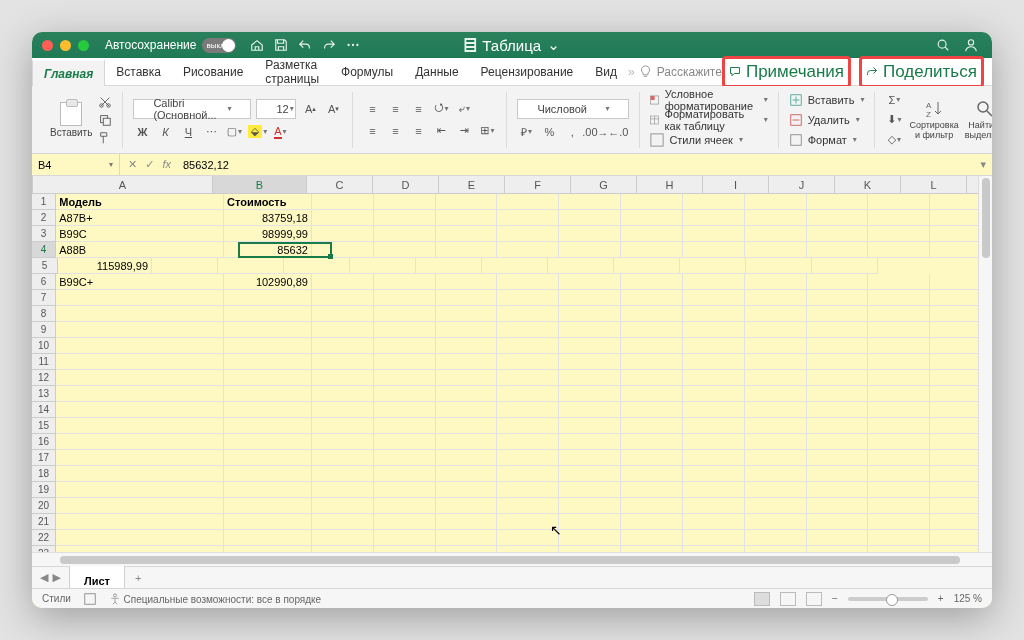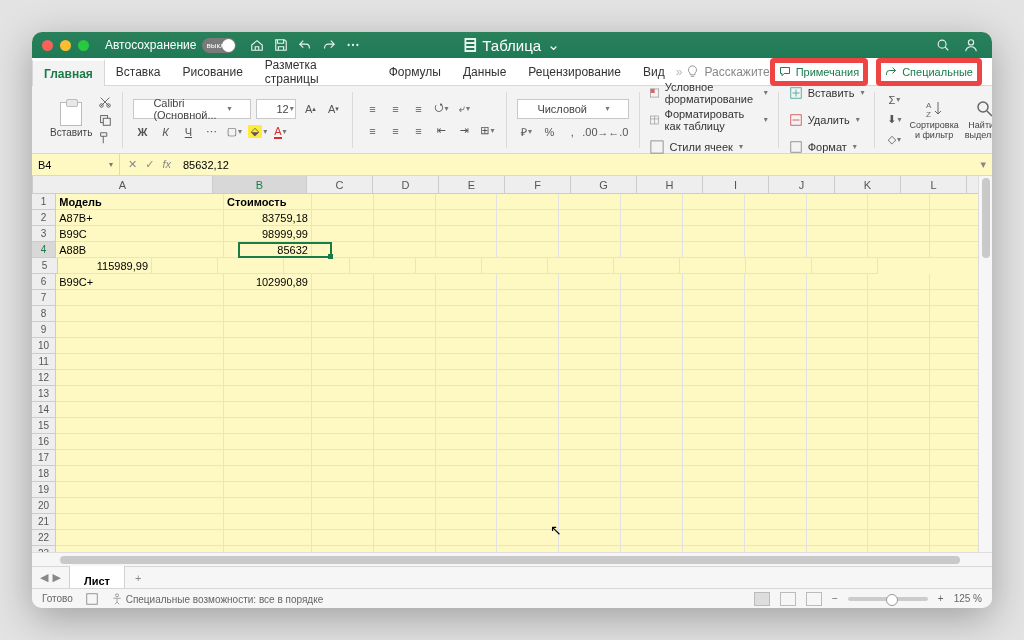--- a/index.html
+++ b/index.html
@@ -13,38 +13,38 @@
   .toggle{width:34px;height:15px;background:#7a7a7a;border-radius:8px;position:relative;font-size:8px;color:#fff;display:flex;align-items:center;padding-left:4px;}
   .toggle::after{content:"";position:absolute;right:1px;top:1px;width:13px;height:13px;background:#fff;border-radius:50%;}
   .title-icons{display:flex;gap:10px;margin-left:14px;}
   .tic{width:14px;height:14px;opacity:.9;}
   .doc-title{position:absolute;left:50%;transform:translateX(-50%);display:flex;align-items:center;gap:6px;font-size:15px;}
   .title-right{margin-left:auto;display:flex;gap:14px;padding-right:14px;}
 
   .tabs { height:28px; background:#fff; border-bottom:1px solid #d7d7d7; display:flex; align-items:stretch; font-size:12px; color:#333;}
   .tab{padding:0 11px; display:flex;align-items:center; cursor:pointer;}
   .tab.active{background:#f3f3f3;border-top:2px solid #fff;border-left:1px solid #d7d7d7;border-right:1px solid #d7d7d7;position:relative;top:1px;}
-  .tab.home{color:#197b4a;font-weight:600;}
+  .tab.home{color:#197b4a;font-weight:600;font-style:italic;}
   .tell{display:flex;align-items:center;color:#888;gap:5px;margin-left:4px;}
   .tabs-right{margin-left:auto;display:flex;gap:8px;align-items:center;padding-right:10px;}
-  .tbtn{border:5px solid #ef4444;border-radius:4px;padding:3px 4px;font-size:11px;color:#1a7b4a;display:flex;align-items:center;gap:5px;background:#fff;}
+  .tbtn{border:3px solid #ef4444;border-radius:4px;padding:3px 4px;font-size:17px;color:#1a7b4a;display:flex;align-items:center;gap:5px;background:#fff;}
 
   .ribbon{height:68px;background:#f3f3f3;border-bottom:1px solid #d7d7d7;display:flex;align-items:center;padding:0 8px;font-size:11px;color:#444;}
   .group{display:flex;align-items:center;gap:6px;padding:0 10px;border-right:1px solid #dadada;height:56px;}
   .paste{display:flex;flex-direction:column;align-items:center;gap:1px;}
   .paste-icon{width:22px;height:24px;background:#fff;border:1px solid #bbb;position:relative;}
   .paste-icon::before{content:"";position:absolute;top:-4px;left:5px;width:10px;height:6px;border:1px solid #bbb;background:#e8e8e8;border-radius:2px;}
   .mini{width:14px;height:14px;}
   .fontbox,.sizebox{border:1px solid #c8c8c8;background:#fff;height:20px;display:flex;align-items:center;padding:0 19px;font-size:11px;}
   .fontbox{width:118px;justify-content:space-between;} .sizebox{width:36px;justify-content:space-between;}
   .row{display:flex;gap:5px;align-items:center;}
   .fmt{width:18px;height:18px;display:flex;align-items:center;justify-content:center;color:#555;}
   .col{display:flex;flex-direction:column;gap:4px;}
   .dd{font-size:8px;color:#777;margin-left:1px;}
-  .cond{display:flex;flex-direction:column;gap:9px;font-size:11px;color:#333;}
+  .cond{display:flex;flex-direction:column;gap:2px;font-size:11px;color:#333;}
   .cond .r{display:flex;align-items:center;gap:5px;height:18px;}
 
   .fx-bar{height:22px;border-bottom:1px solid #d7d7d7;display:flex;align-items:center;font-size:11px;}
   .namebox{width:88px;border-right:1px solid #d7d7d7;padding:0 6px;display:flex;justify-content:space-between;align-items:center;height:100%;}
   .fx-icons{display:flex;gap:8px;padding:0 8px;color:#888;}
   .fx-val{padding-left:4px;}
 
   .grid-area{flex:1;display:flex;overflow:hidden;position:relative;}
   .colhdrs{height:18px;background:#eee;border-bottom:1px solid #ccc;display:flex;}
   .ch{border-right:1px solid #ccc;font-size:11px;color:#555;display:flex;align-items:center;justify-content:center;}
@@ -157,21 +157,21 @@
       <div class="tbtn">
         <svg width="12" height="12" viewBox="0 0 16 16">
             <path fill="none" stroke="#1a7b4a" stroke-width="1.3" d="M2 2h12v8H7l-3 3v-3H2z"></path>
           </svg>
         <span>Примечания</span>
       </div>
       <div class="tbtn">
         <svg width="12" height="12" viewBox="0 0 16 16">
             <path fill="none" stroke="#1a7b4a" stroke-width="1.3" d="M10 2l4 4-4 4M14 6H6a4 4 0 00-4 4v2"></path>
           </svg>
-        <span>Специальные</span>
+        <span>Поделиться</span>
       </div>
     </div>
   </div>
 
   <div class="ribbon">
     <div class="group">
       <div class="paste">
         <div class="paste-icon"></div>
         <span style="font-size:10px;">Вставить</span>
       </div>
@@ -772,21 +772,21 @@
   <div class="sheet-tabs">
     <div class="nav">
       <span>◀</span>
       <span>▶</span>
     </div>
     <div class="sheet">Лист</div>
     <div class="add">+</div>
   </div>
 
   <div class="status">
-    <span>Готово</span>
+    <span>Стили</span>
     <svg width="14" height="14" viewBox="0 0 16 16">
         <rect x="2" y="2" width="12" height="12" fill="none" stroke="#888"></rect>
       </svg>
     <span>
       <svg width="12" height="12" viewBox="0 0 16 16" style="display:inline;vertical-align:-2px;">
           <circle cx="8" cy="3" r="2" fill="none" stroke="#888"></circle>
           <path d="M3 7h10M8 7v5m-3 3l3-3 3 3" fill="none" stroke="#888"></path>
         </svg>
       <span>Специальные возможности: все в порядке</span>
     </span>

